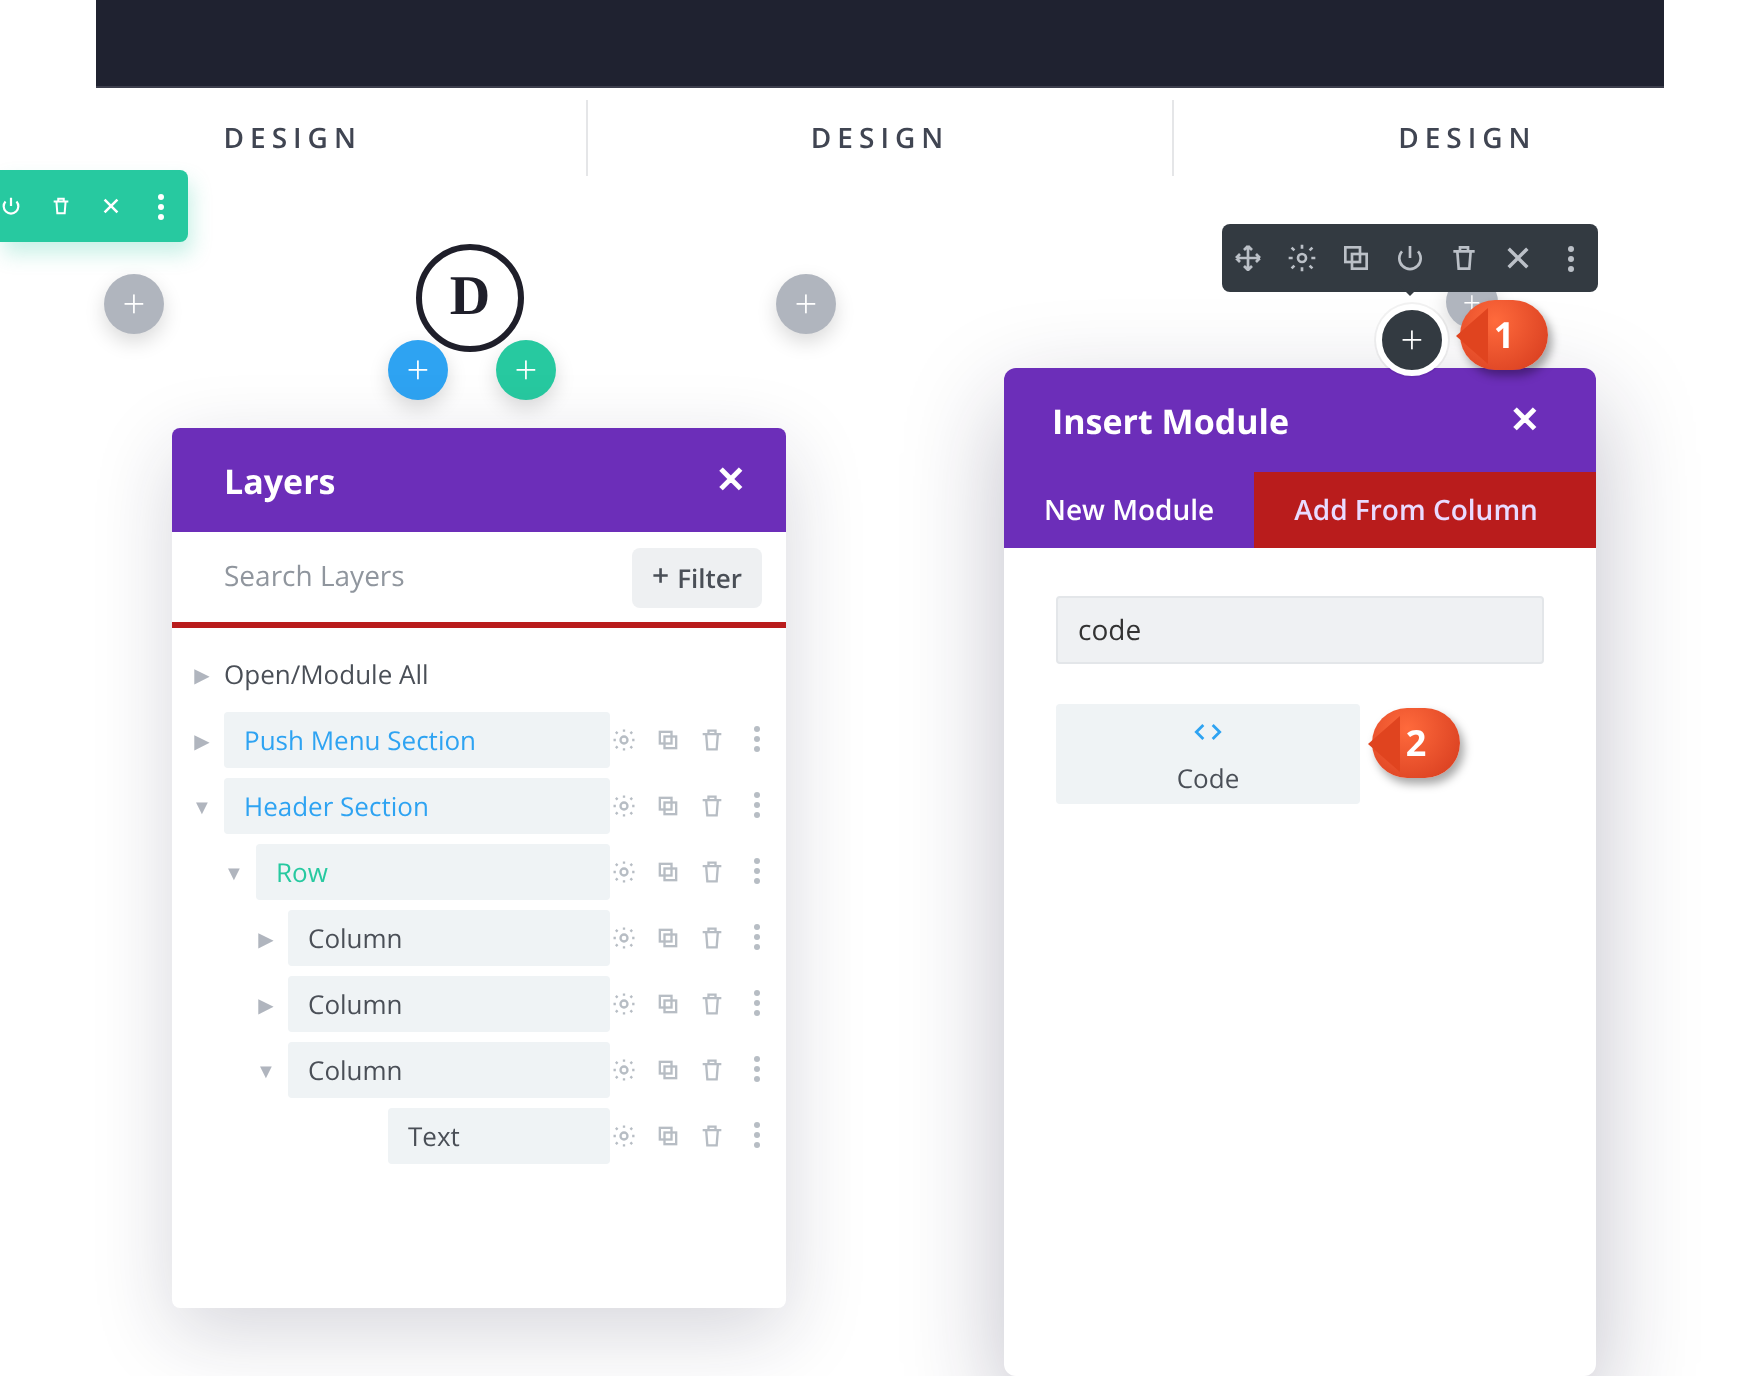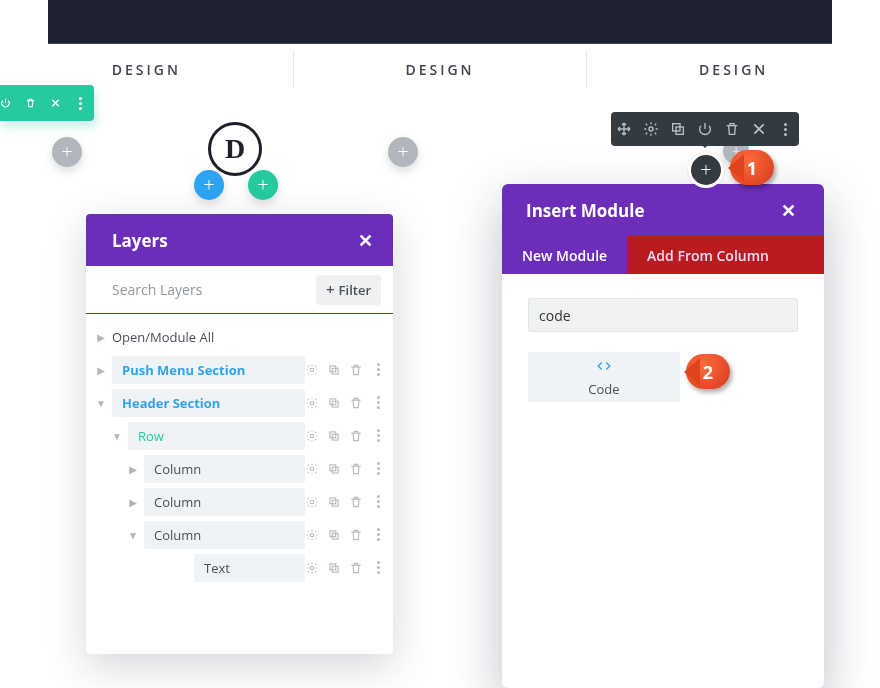--- a/index.html
+++ b/index.html
@@ -35,37 +35,37 @@
   .module-toolbar { position: absolute; left: 611px; top: 112px; width: 188px; height: 34px; background: #333a41; border-radius: 4px; display: flex; align-items: center; justify-content: space-around; z-index: 19; }
   .module-toolbar .ticon { color: #bbc0c7; }
   .module-toolbar::after { content: ""; position: absolute; left: 50%; bottom: -8px; margin-left: -6px; border: 6px solid transparent; border-top-color: #333a41; }
 
   .ticon { width: 16px; height: 16px; display: inline-flex; align-items: center; justify-content: center; }
   .ticon svg { width: 100%; height: 100%; }
 
   
   .layers-panel { position: absolute; left: 86px; top: 214px; width: 307px; height: 440px; background: #fff; border-radius: 4px; box-shadow: 0 12px 40px rgba(30,25,60,.18); overflow: hidden; }
   .lp-header { height: 52px; background: #6c2eb9; color: #fff; display: flex; align-items: center; justify-content: space-between; padding: 0 20px 0 26px; font-size: 17px; font-weight: 700; }
-  .lp-search { height: 48px; display: flex; align-items: center; padding: 0 12px 0 26px; border-bottom: 1px solid #b91c1c; }
+  .lp-search { height: 48px; display: flex; align-items: center; padding: 0 12px 0 26px; border-bottom: 3px solid #b91c1c; }
   .lp-search input { border: none; outline: none; flex: 1; font-size: 14px; color: #333; }
   .lp-search input::placeholder { color: #90969e; }
   .lp-filter { background: #eef0f2; border-radius: 4px; padding: 6px 10px; font-size: 13px; color: #4a4f57; font-weight: 600; display: flex; align-items: center; gap: 4px; cursor: pointer; }
 
   .lp-body { padding: 6px 0 0 0; }
   .layer-row { display: flex; align-items: center; height: 33px; padding: 0 8px 0 10px; font-size: 13px; color: #4a4f57; }
   .layer-row .expander { width: 10px; text-align: center; color: #b0b5be; font-size: 10px; margin-right: 6px; }
   .layer-row .label-wrap { flex: 1; height: 28px; display: flex; align-items: center; padding: 0 10px; border-radius: 2px; }
   .layer-row.boxed .label-wrap { background: #eff3f5; }
   .layer-row .actions { display: flex; gap: 8px; align-items: center; color: #b7bdc4; }
   .layer-row .actions .ticon { width: 14px; height: 14px; }
-  .c-blue { color: #2ea3f2; font-weight: 700; text-align: right; }
+  .c-blue { color: #2ea3f2; font-weight: 400; text-align: right; }
   .c-teal { color: #27c9a0; font-weight: 400; }
 
   
-  .insert-panel { position: absolute; left: 502px; top: 184px; width: 322px; height: 504px; background: #fff; border-radius: 6px; box-shadow: 0 18px 50px rgba(30,25,60,.28); overflow: hidden; z-index: 15; }
+  .insert-panel { position: absolute; left: 502px; top: 184px; width: 296px; height: 504px; background: #fff; border-radius: 6px; box-shadow: 0 18px 50px rgba(30,25,60,.28); overflow: hidden; z-index: 15; }
   .ip-header { height: 52px; background: #6c2eb9; color: #fff; display: flex; align-items: center; justify-content: space-between; padding: 0 28px 0 24px; font-size: 17px; font-weight: 700; }
   .ip-tabs { height: 38px; background: #b91c1c; display: flex; }
   .ip-tab { flex: 0 0 auto; height: 100%; display: flex; align-items: center; padding: 0 20px; font-size: 14px; font-weight: 600; color: #e9dbff; cursor: pointer; }
   .ip-tab.active { background: #6c2eb9; color: #fff; }
   .ip-body { padding: 24px 26px; }
   .ip-search { width: 100%; height: 34px; background: #eff1f3; border: 1px solid #e3e6e9; border-radius: 2px; padding: 0 10px; display: flex; align-items: center; }
   .ip-search input { border: none; outline: none; background: transparent; width: 100%; font-size: 14px; color: #333; }
   .module-tile { width: 152px; height: 50px; background: #eff3f5; border-radius: 2px; margin-top: 20px; display: flex; flex-direction: column; align-items: center; justify-content: center; gap: 2px; cursor: pointer; }
   .module-tile .ic { color: #2ea3f2; }
   .module-tile .lbl { font-size: 13px; color: #4a4f57; }

